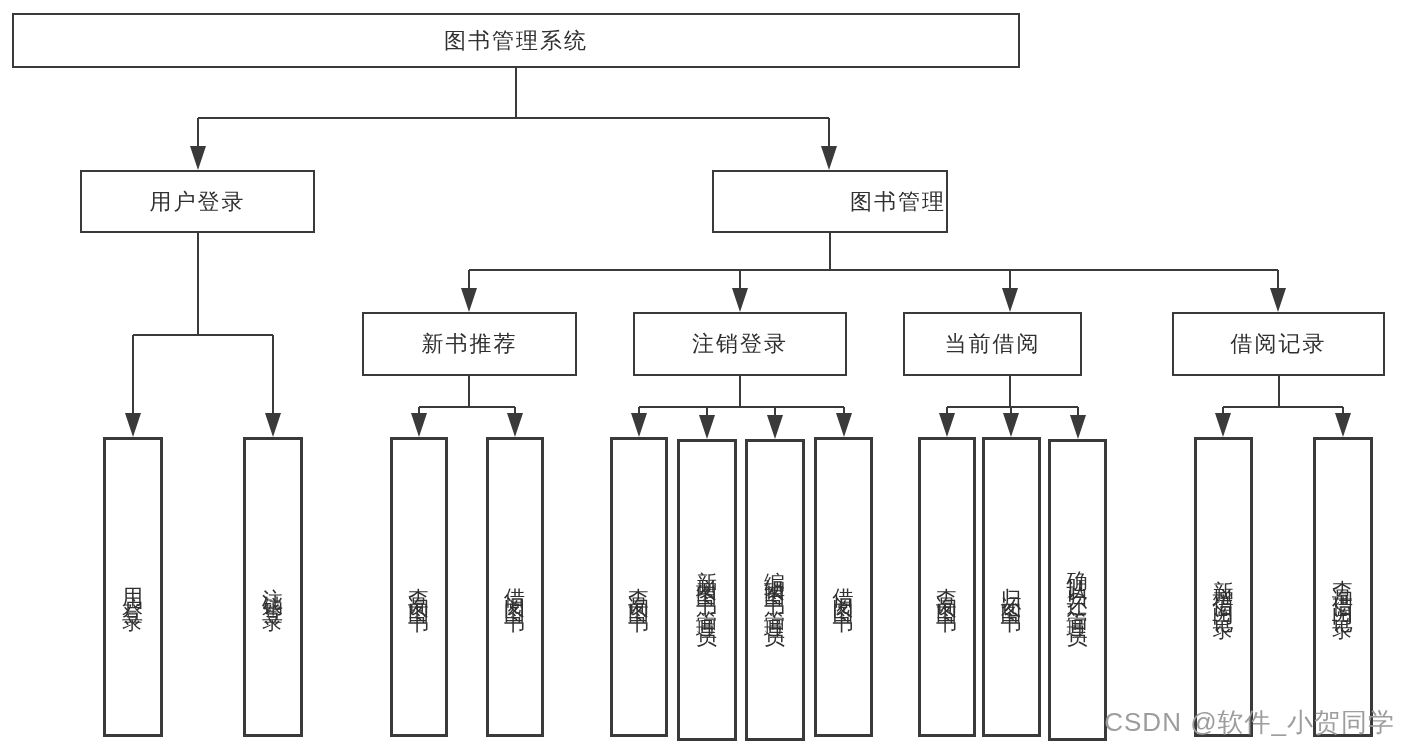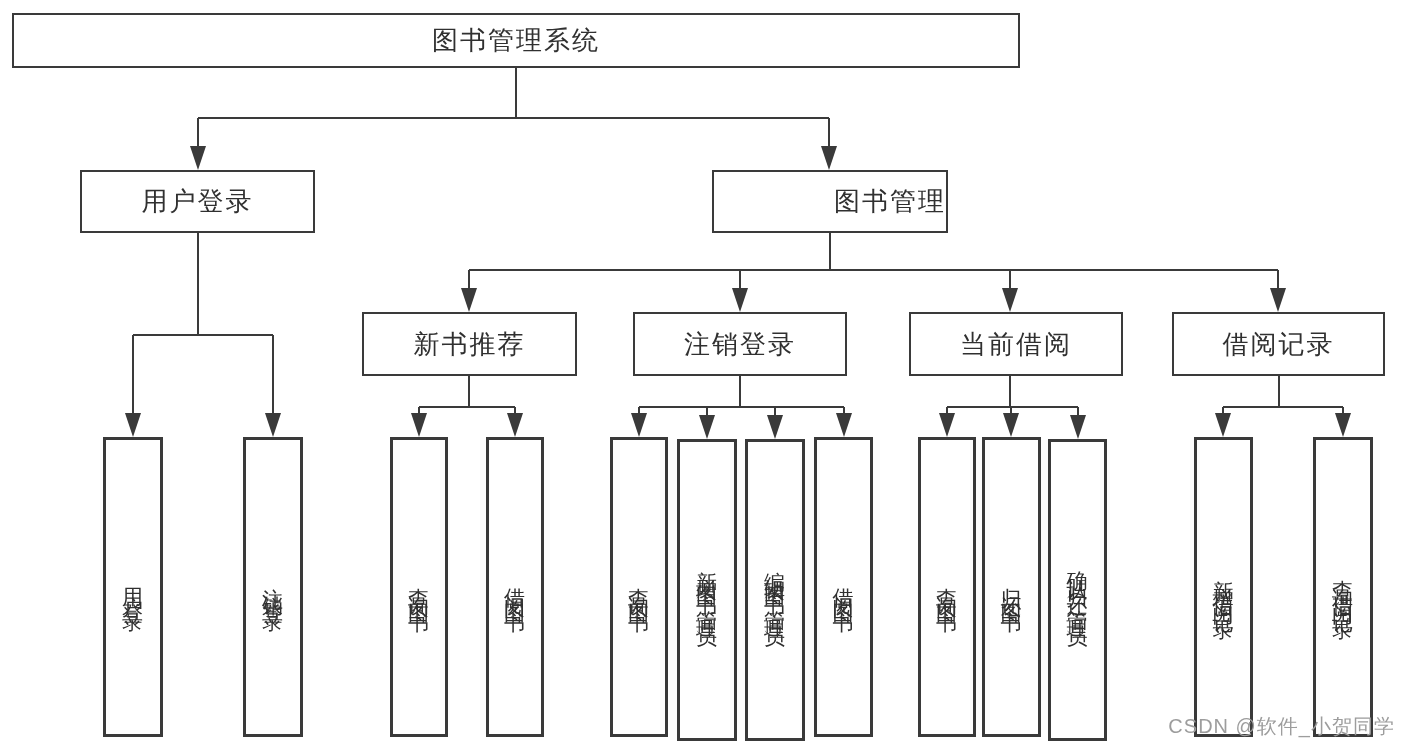--- a/index.html
+++ b/index.html
@@ -21,53 +21,53 @@
   #connectors path{stroke:var(--line);stroke-width:2.5;fill:none;shape-rendering:crispEdges;}
   #connectors polygon{fill:var(--line);stroke:none;}
   .box{
     position:absolute;
     box-sizing:border-box;
     background:var(--box-bg);
     border:2px solid var(--line);
     display:flex;align-items:center;justify-content:center;
     color:var(--text);
   }
-  .hbox span{font-size:26px;letter-spacing:2px;white-space:nowrap;}
+  .hbox span{font-size:22px;letter-spacing:2px;white-space:nowrap;}
   .leaf{border-width:3px;top:437px;height:300px;}
   .leaf span.vtext{
     writing-mode:vertical-rl;
     text-orientation:mixed;
     font-size:21px;
     letter-spacing:8px;
     line-height:1;
     white-space:nowrap;
   }
   #n-root{left:12px;top:13px;width:1008px;height:55px;}
   #n-b0{left:80px;top:170px;width:235px;height:63px;}
   #n-b1{left:712px;top:170px;width:236px;height:63px;justify-content:flex-end;}
   #n-b1c0{left:362px;top:312px;width:215px;height:64px;}
   #n-b1c1{left:633px;top:312px;width:214px;height:64px;}
-  #n-b1c2{left:903px;top:312px;width:214px;height:64px;margin-left:6px;}
+  #n-b1c2{left:903px;top:312px;width:179px;height:64px;}
   #n-b1c3{left:1172px;top:312px;width:213px;height:64px;}
   #n-b0l0{left:103px;width:60px;}
   #n-b0l1{left:243px;width:60px;}
   #n-b1c0l0{left:390px;width:58px;}
   #n-b1c0l1{left:486px;width:58px;}
   #n-b1c1l0{left:610px;width:58px;}
   #n-b1c1l1{left:677px;width:60px;top:439px;height:302px;}
   #n-b1c1l2{left:745px;width:60px;top:439px;height:302px;}
   #n-b1c1l3{left:814px;width:59px;}
   #n-b1c2l0{left:918px;width:58px;}
   #n-b1c2l1{left:982px;width:59px;}
   #n-b1c2l2{left:1048px;width:59px;top:439px;height:302px;}
   #n-b1c3l0{left:1194px;width:59px;}
   #n-b1c3l1{left:1313px;width:60px;}
   #watermark{
     position:absolute;right:10px;bottom:7px;
-    font-size:20px;letter-spacing:1px;
+    font-size:26px;letter-spacing:1px;
     color:var(--watermark);
     white-space:nowrap;
   }
 </style>
 </head>
 <body>
 
 <div id="canvas">
 
   <svg id="connectors" width="1405" height="747" viewBox="0 0 1405 747" aria-hidden="true">

